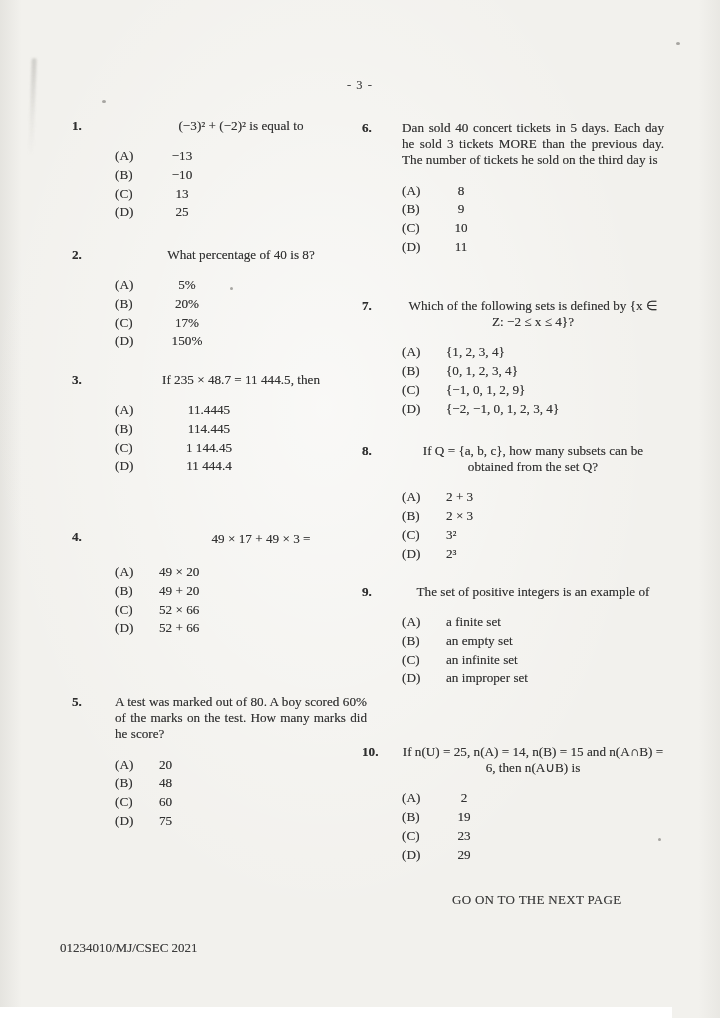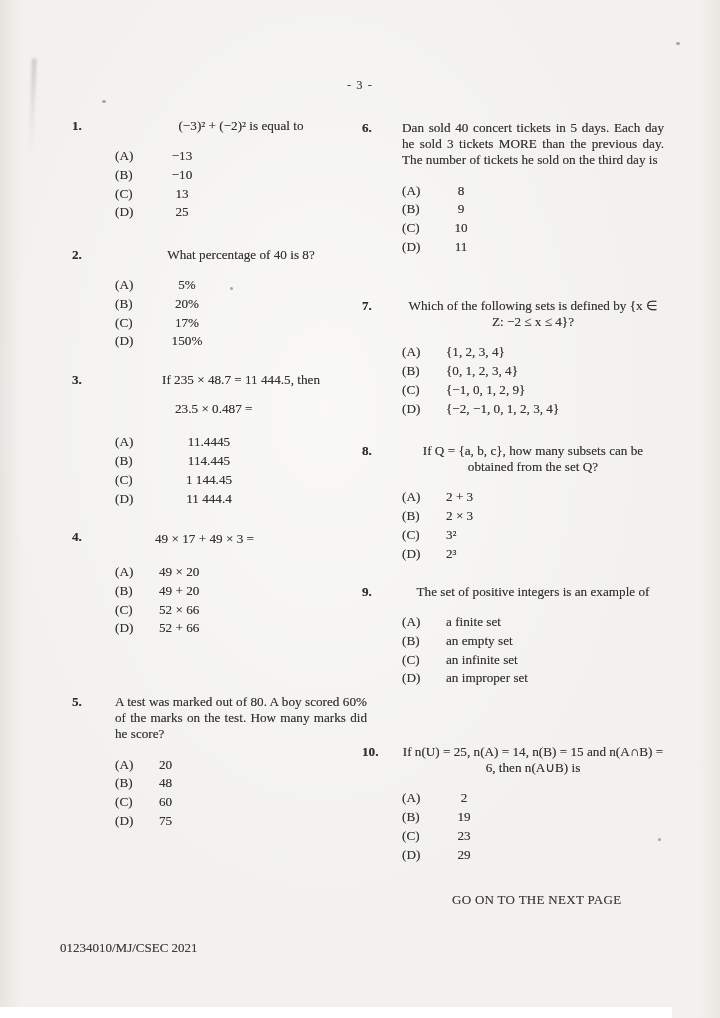--- a/index.html
+++ b/index.html
@@ -26,21 +26,21 @@
   .q.lcol{ left:58px; }
   .q.lcol .qnum{ width:57px; padding-left:14px; box-sizing:border-box; }
   .q.lcol .qbody{ width:252px; }
   .q.rcol{ left:352px; }
   .q.rcol .qnum{ width:50px; padding-left:10px; box-sizing:border-box; }
   .q.rcol .qbody{ width:262px; }
   .stem{ margin:0 0 13px 0; text-align:justify; }
   .stem.nojust{ text-align:center; }
   .expr{ margin:2px 0 16px 0; }
   .expr.ind60{ padding-left:60px; }
-  .expr.ind40{ padding-left:40px; }
+  .expr.ind40{ padding-left:40px;text-align:center; }
   table.opts{ border-collapse:collapse; }
   table.opts td{ padding:1.3px 0; vertical-align:top; font-size:13.2px; }
   table.opts td.letter{ width:44px; }
   table.opts.ralign td.val{ text-align:center; }
   table.opts.w46 td.val{ width:46px; }
   table.opts.w56 td.val{ width:56px; }
   table.opts.w100 td.val{ width:100px; }
   table.opts.w30 td.val{ width:30px; }
   table.opts.w36 td.val{ width:36px; }
   .footer-left{
@@ -132,21 +132,20 @@
             </tr>
       </tbody>
         </table>
     </div>
   </div>
 
   <div class="q lcol txt" style="top:372px">
     <div class="qnum">3.</div>
     <div class="qbody">
       <div class="stem nojust">If 235 × 48.7 = 11 444.5, then</div>
-      <div class="expr ind60">23.5 × 0.487 =</div>
       <table class="opts ralign w100">
         <tbody>
             <tr>
               <td class="letter">(A)</td>
               <td class="val">11.4445</td>
             </tr>
         <tr>
               <td class="letter">(B)</td>
               <td class="val">114.445</td>
             </tr>

